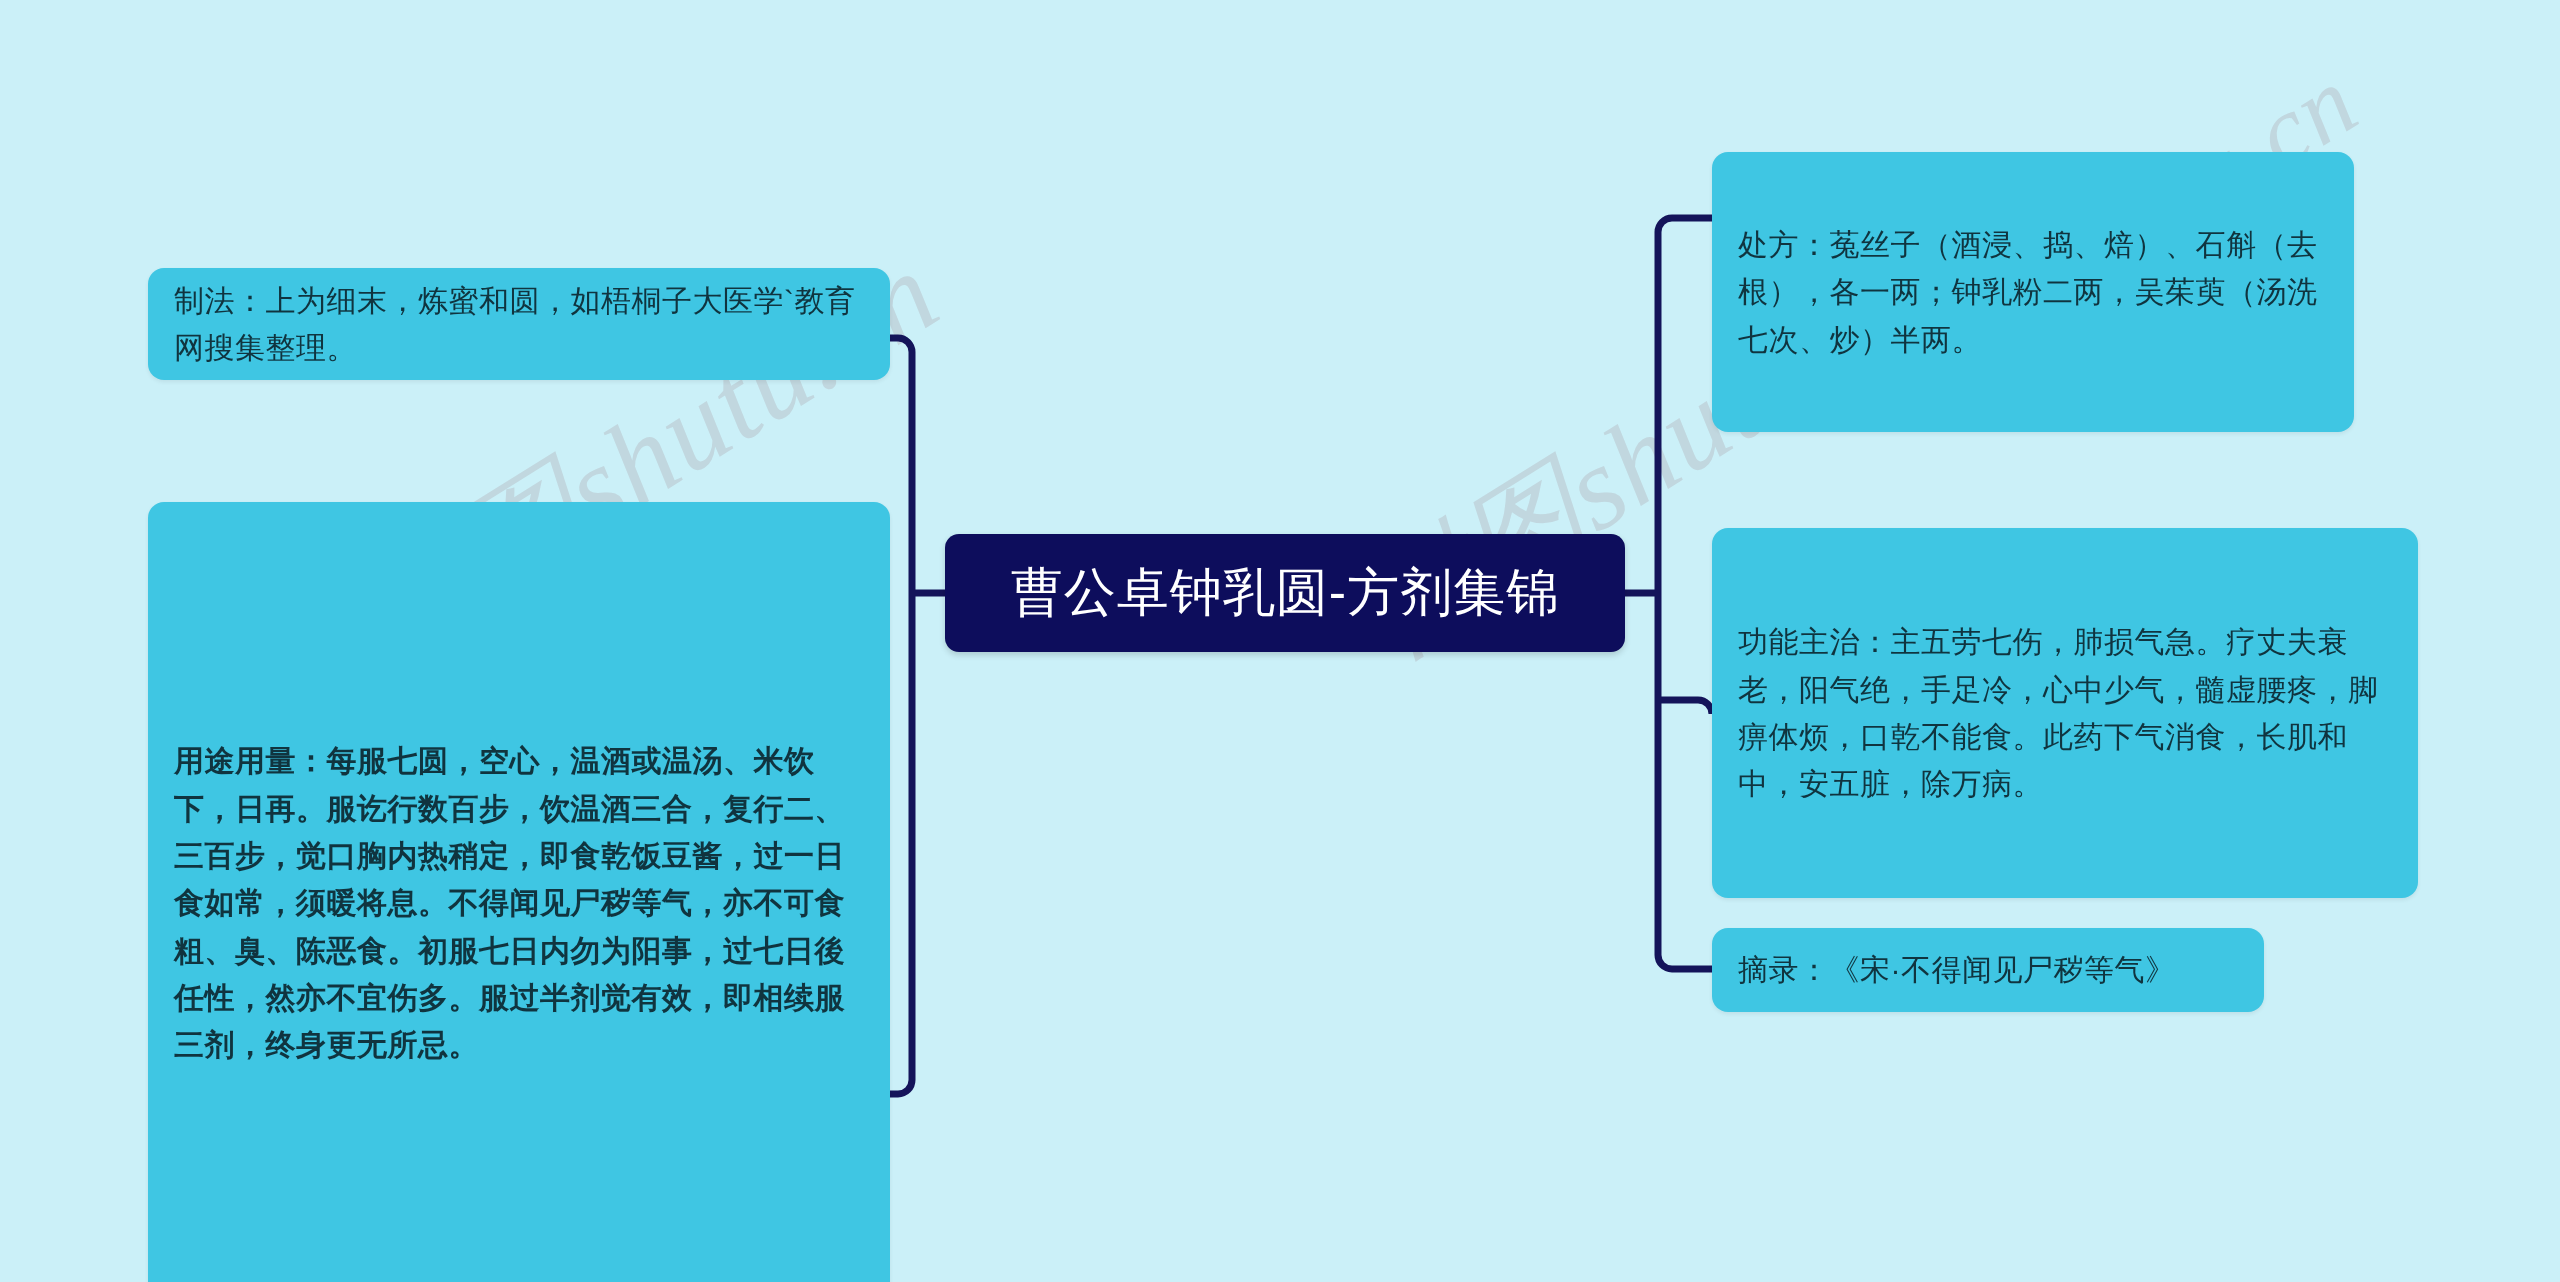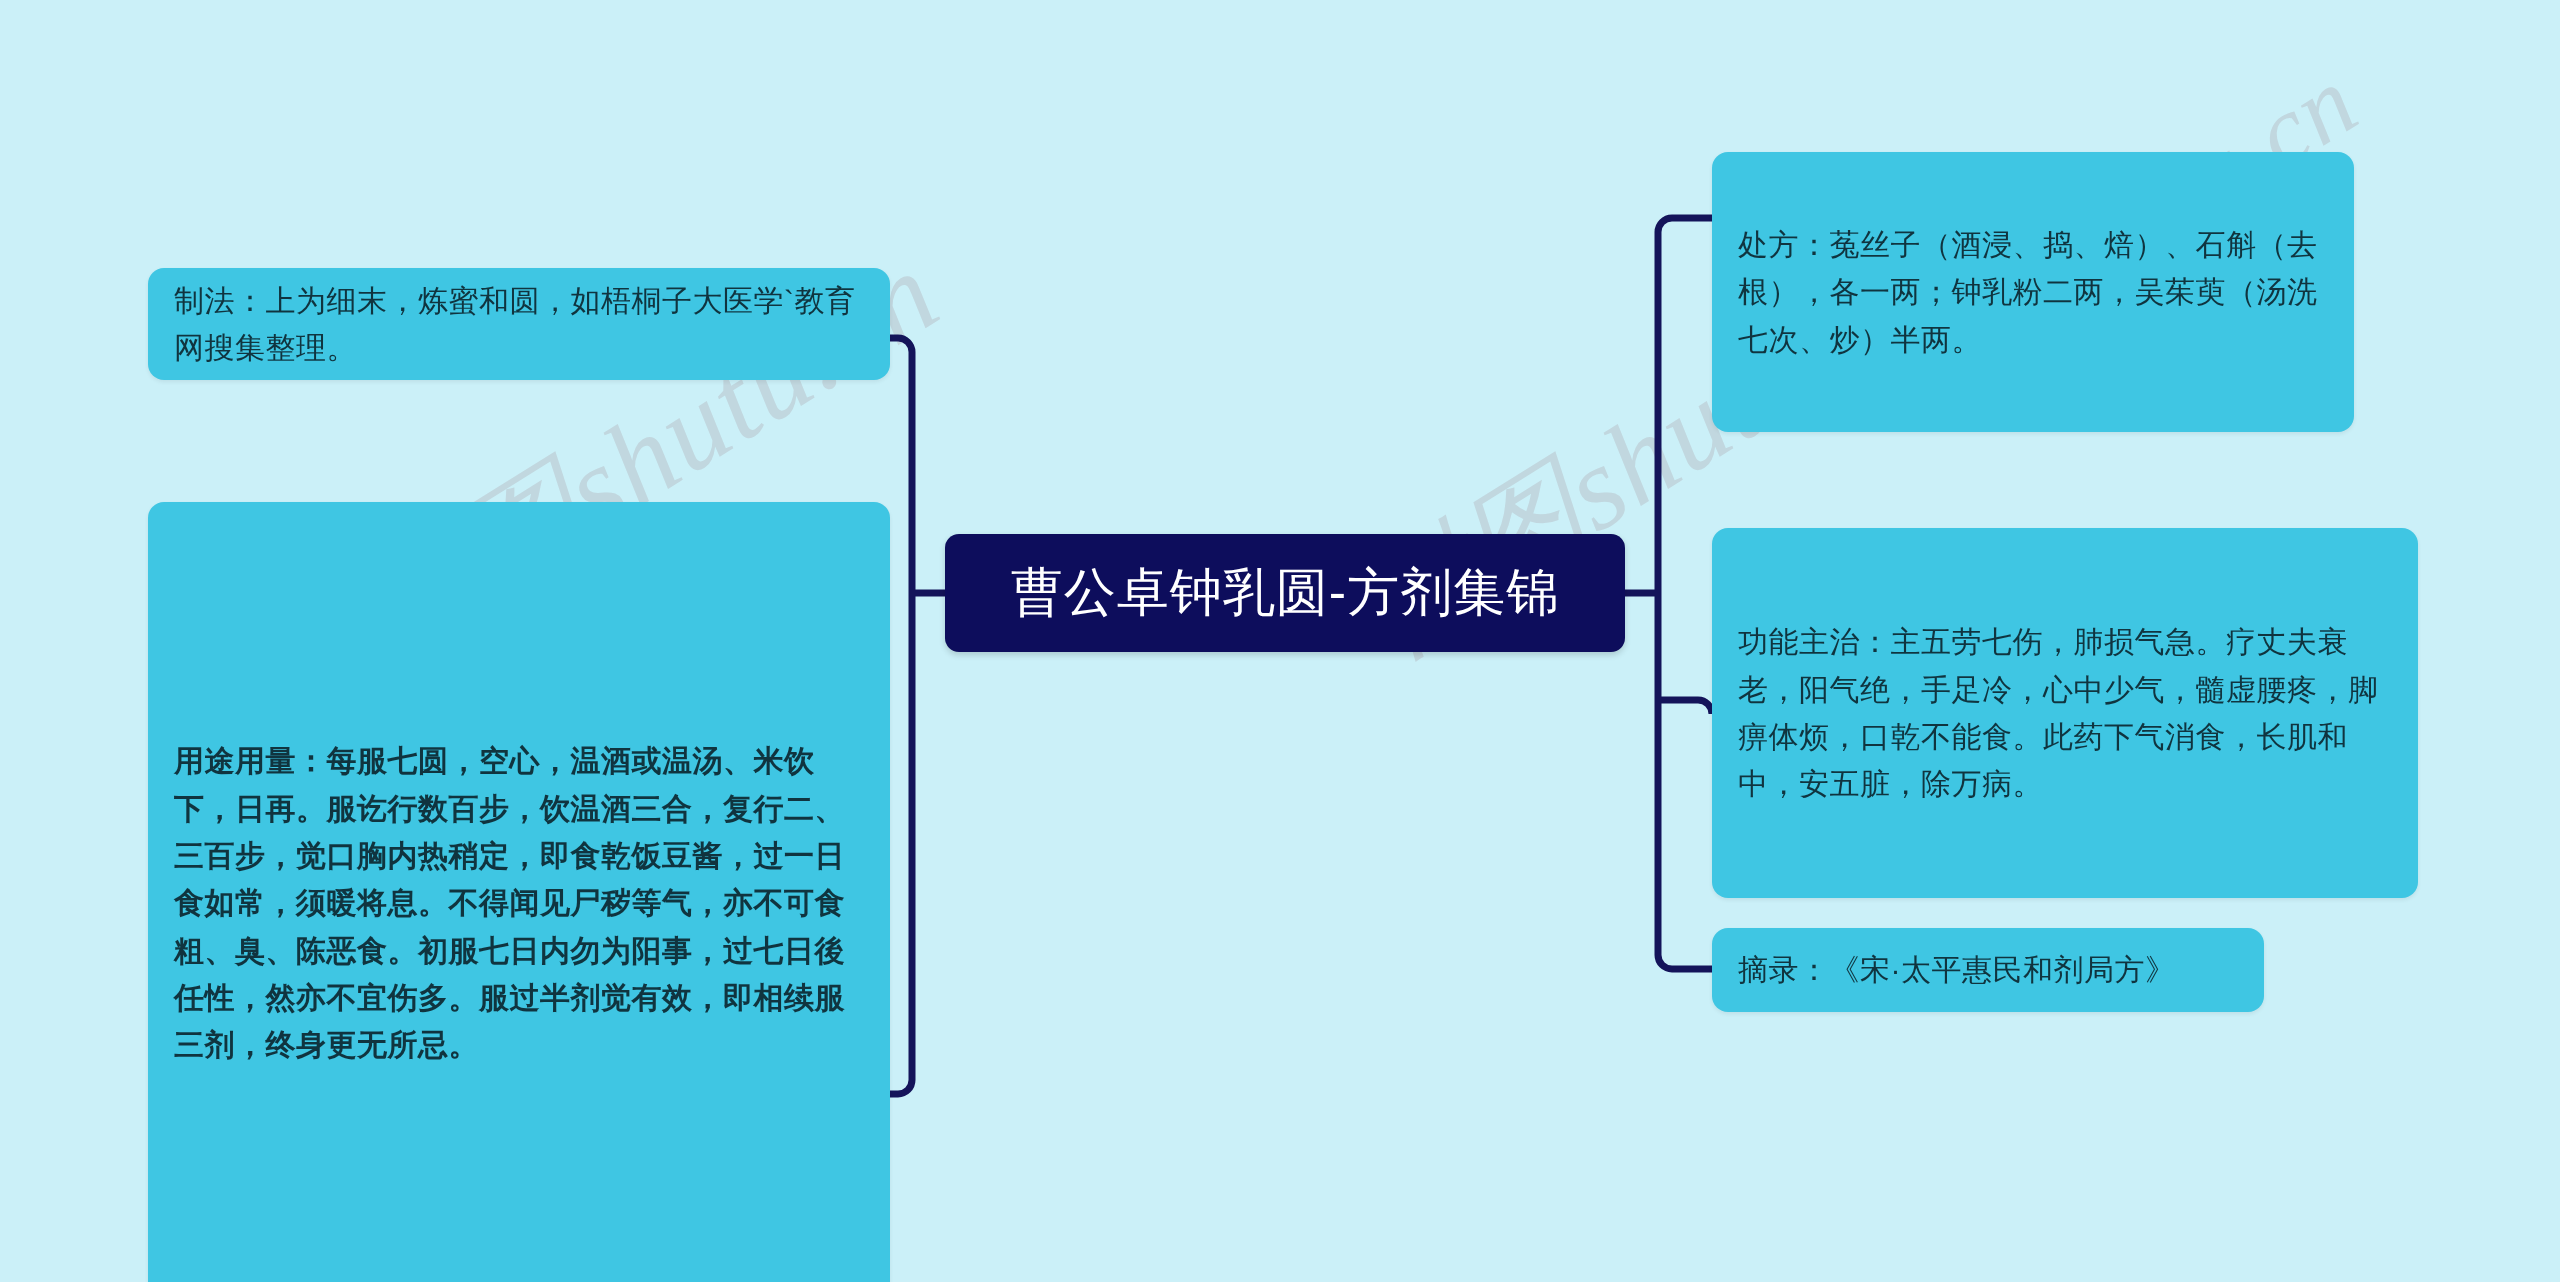--- a/index.html
+++ b/index.html
@@ -130,16 +130,16 @@
 
   <div class="node branch" id="node-chufang" style="background: rgb(63, 198, 227); color: rgb(16, 52, 63);">
     <span class="txt">处方：菟丝子（酒浸、捣、焙）、石斛（去根），各一两；钟乳粉二两，吴茱萸（汤洗七次、炒）半两。</span>
   </div>
 
   <div class="node branch" id="node-gongneng" style="background: rgb(63, 198, 227); color: rgb(16, 52, 63); margin-top: 16px;">
     <span class="txt">功能主治：主五劳七伤，肺损气急。疗丈夫衰老，阳气绝，手足冷，心中少气，髓虚腰疼，脚痹体烦，口乾不能食。此药下气消食，长肌和中，安五脏，除万病。</span>
   </div>
 
   <div class="node branch" id="node-zhailu" style="background: rgb(63, 198, 227); color: rgb(16, 52, 63);">
-    <span class="txt">摘录：《宋·太平惠民和剂局方》</span>
+    <span class="txt">摘录：《宋·不得闻见尸秽等气》</span>
   </div>
 
 </div>
 
 </body></html>

